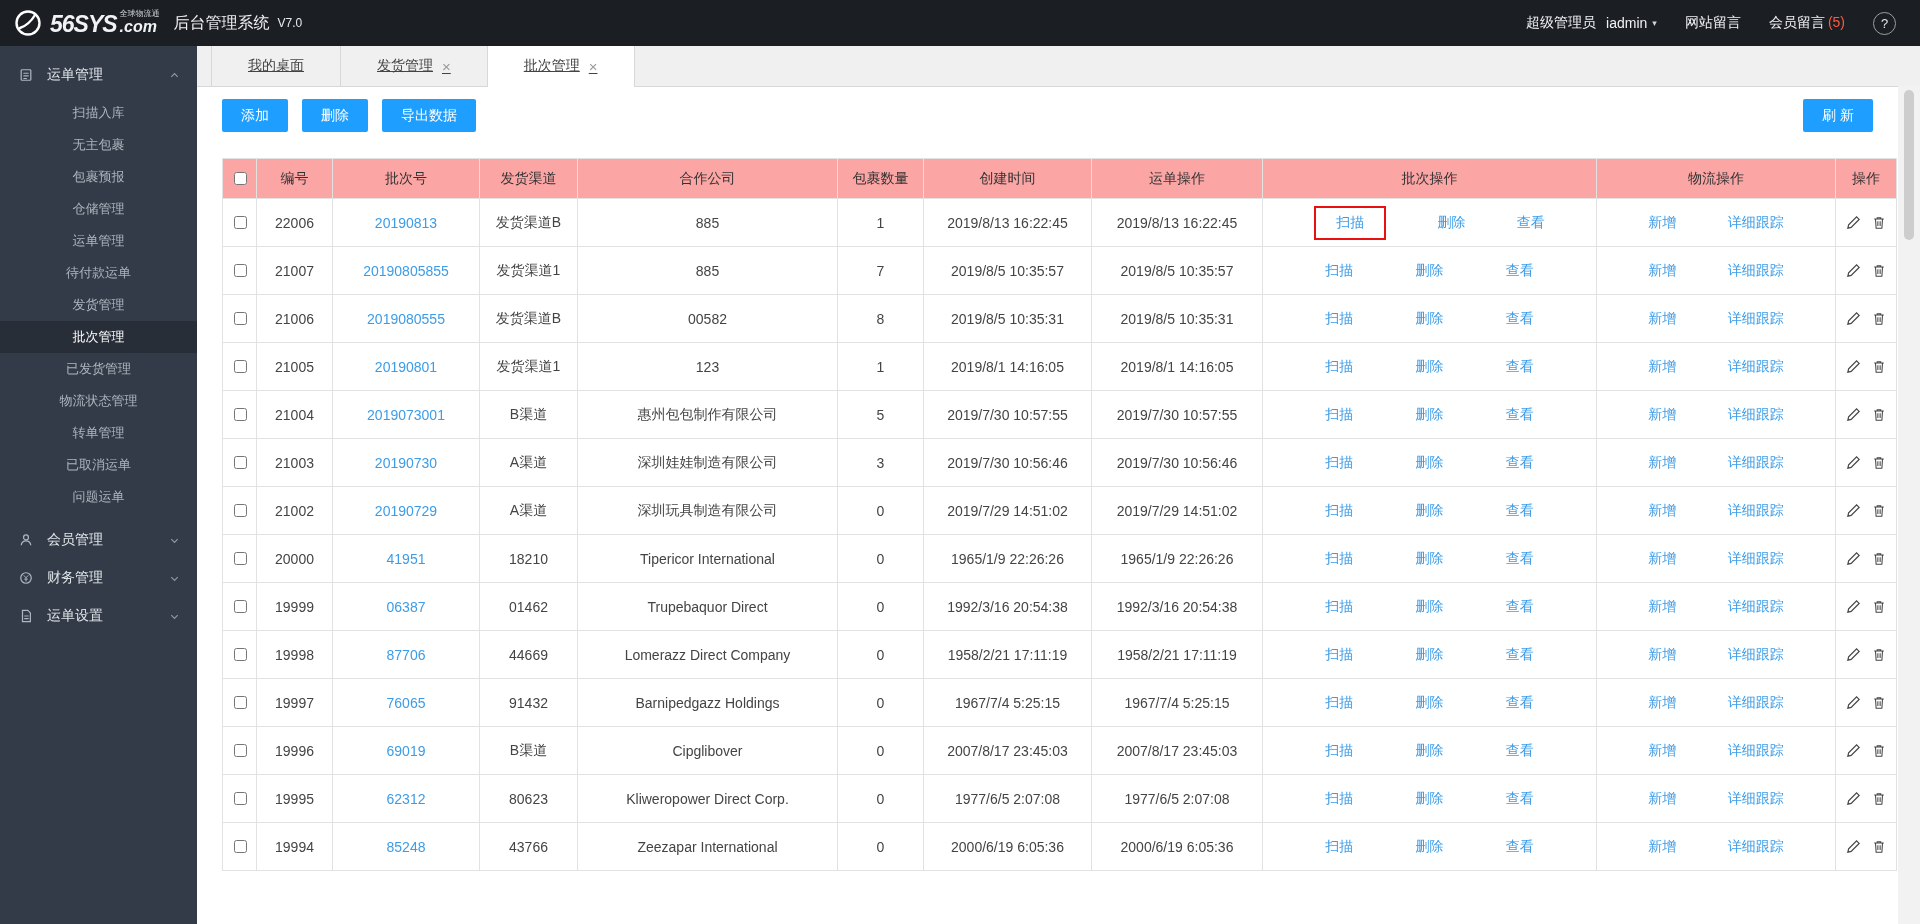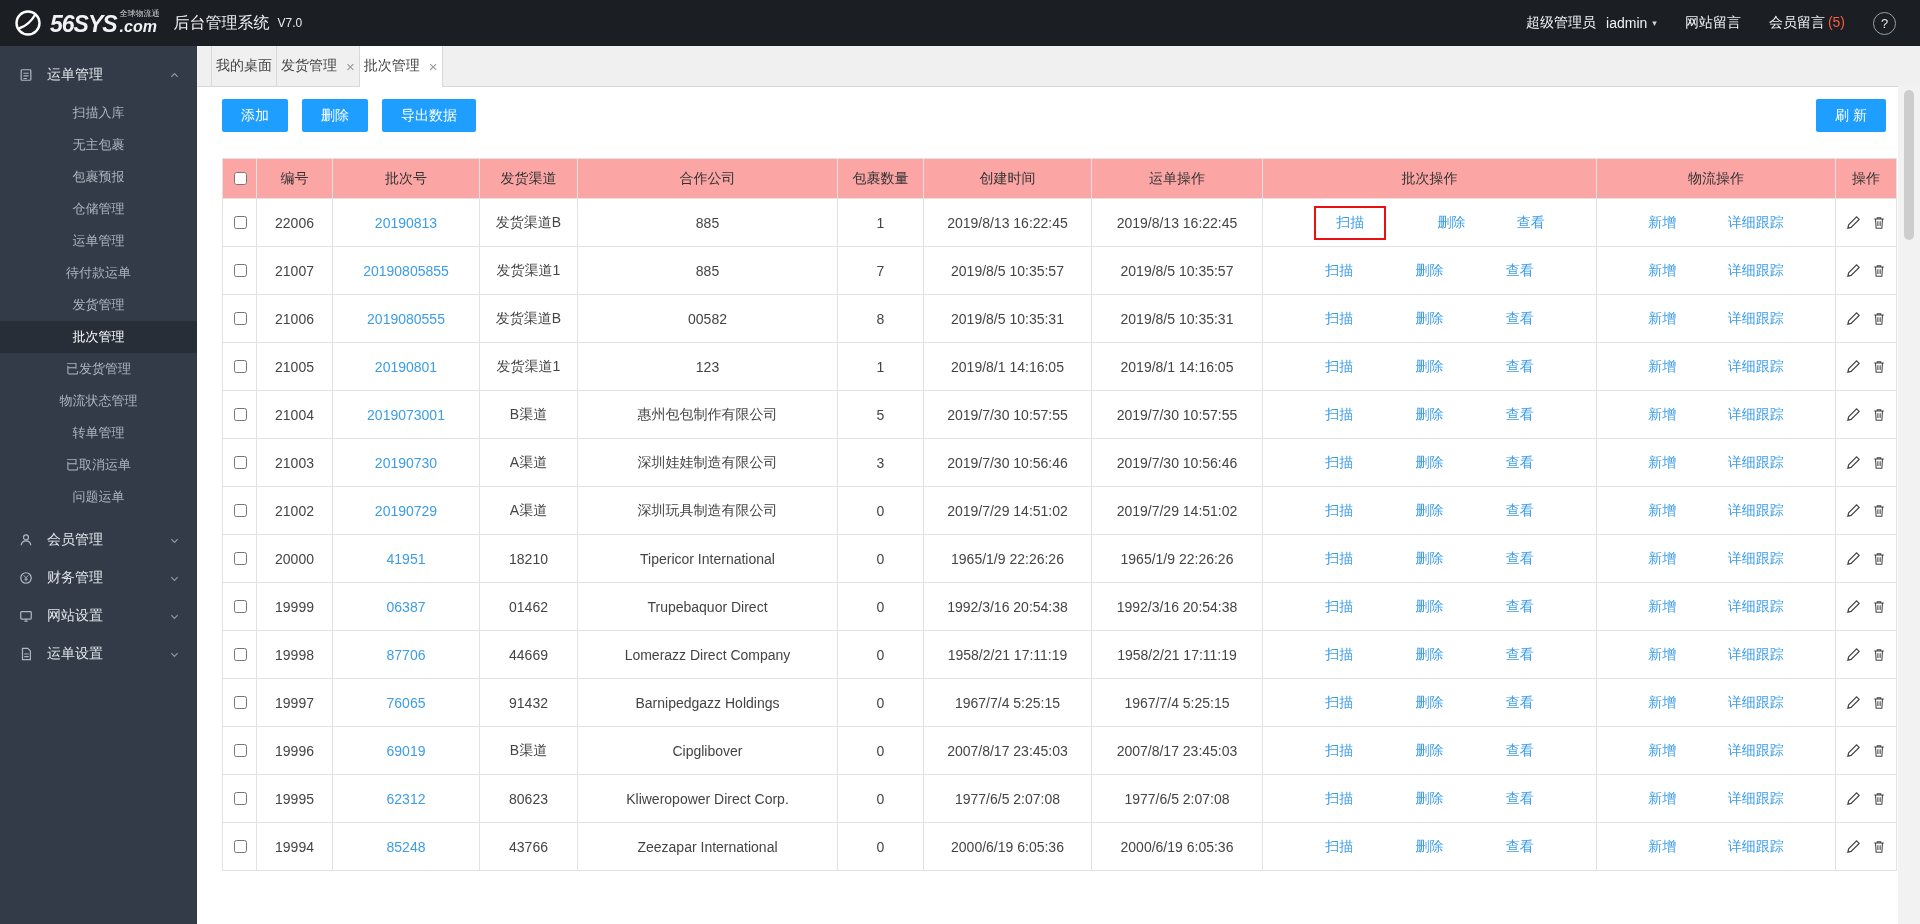--- a/index.html
+++ b/index.html
@@ -36,31 +36,31 @@
   .sicon{width:17px;margin-right:13px;color:#aeb6c0;display:inline-flex;justify-content:center;}
   .slabel{flex:1;font-size:14px;}
   .chev{color:#8d97a3;display:inline-flex;}
   .side-sub{list-style:none;margin:0;padding:3px 0 8px;}
   .side-subitem{height:32px;line-height:32px;text-align:center;color:#adb5bf;font-size:13px;cursor:pointer;}
   .side-subitem.active{background:#272e38;color:#fff;}
 
   
   .main{flex:1;min-width:0;position:relative;background:#fff;overflow:hidden;}
   .tabbar{height:40px;background:#f0f0f0;border-bottom:1px solid #d8d8d8;display:flex;padding-left:14px;}
-  .tab{height:40px;display:flex;align-items:center;padding:0 4px;font-size:14px;color:#444;
-       border-right:1px solid #d8d8d8;cursor:pointer;position:relative;background:#f0f0f0;}
+  .tab{height:40px;display:flex;align-items:center;padding:0 36px;font-size:14px;color:#444;
+       border-right:1px solid #d8d8d8;cursor:pointer;position:relative;background:#f0f0f0;text-decoration:underline;}
   .tab:first-child{border-left:1px solid #d8d8d8;}
   .tab.active{background:#fff;}
   .tab.active::after{content:'';position:absolute;left:0;right:0;bottom:-1px;height:1px;background:#fff;}
   .tab-close{margin-left:9px;color:#999;font-size:15px;line-height:1;}
 
   .toolbar{position:relative;padding:12px 0 0 25px;display:flex;gap:14px;}
   .btn{background:#1e9fff;color:#fff;border:none;border-radius:2px;height:33px;padding:6px 19px;
        font-size:14px;font-family:inherit;cursor:pointer;}
-  .btn-refresh{position:absolute;top:12px;right:34px;}
+  .btn-refresh{position:absolute;top:12px;right:47px;}
 
   .search-row{display:flex;align-items:center;margin:46px 0 0 25px;font-size:14px;color:#333;}
   .lbl{margin-right:5px;}
   .inp{height:33px;border:1px solid #d4d4d4;border-radius:2px;padding:0 8px;font-size:14px;
        font-family:inherit;color:#333;outline:none;background:#fff;}
   .inp-date{width:152px;}
   .to{margin:0 11px;}
   .gap{margin-left:27px;}
   .inp-keyword{width:196px;}
   .select{width:148px;height:33px;border:1px solid #d4d4d4;border-radius:2px;display:flex;
@@ -181,34 +181,20 @@
             </svg>
         </span>
         <span class="slabel">财务管理</span>
         <span class="chev">
           <svg width="11" height="11" viewBox="0 0 12 12">
               <path d="M2.5 4.5 6 8l3.5-3.5" fill="none" stroke="currentColor" stroke-width="1.4"></path>
             </svg>
         </span>
       </div>
 
-      <div class="side-header">
-        <span class="sicon">
-          <svg width="14" height="14" viewBox="0 0 16 16">
-              <rect x="2" y="3" width="12" height="8.5" rx="1" fill="none" stroke="currentColor" stroke-width="1.4"></rect>
-              <path d="M6 14h4M8 11.5V14" stroke="currentColor" stroke-width="1.3" fill="none"></path>
-            </svg>
-        </span>
-        <span class="slabel">网站设置</span>
-        <span class="chev">
-          <svg width="11" height="11" viewBox="0 0 12 12">
-              <path d="M2.5 4.5 6 8l3.5-3.5" fill="none" stroke="currentColor" stroke-width="1.4"></path>
-            </svg>
-        </span>
-      </div>
 
 
       <div class="side-header">
         <span class="sicon">
           <svg width="14" height="14" viewBox="0 0 16 16">
               <path d="M4 1.5h6l3 3V14.5H4z" fill="none" stroke="currentColor" stroke-width="1.4"></path>
               <path d="M6 8h5M6 11h5" stroke="currentColor" stroke-width="1.2" fill="none"></path>
             </svg>
         </span>
         <span class="slabel">运单设置</span>

